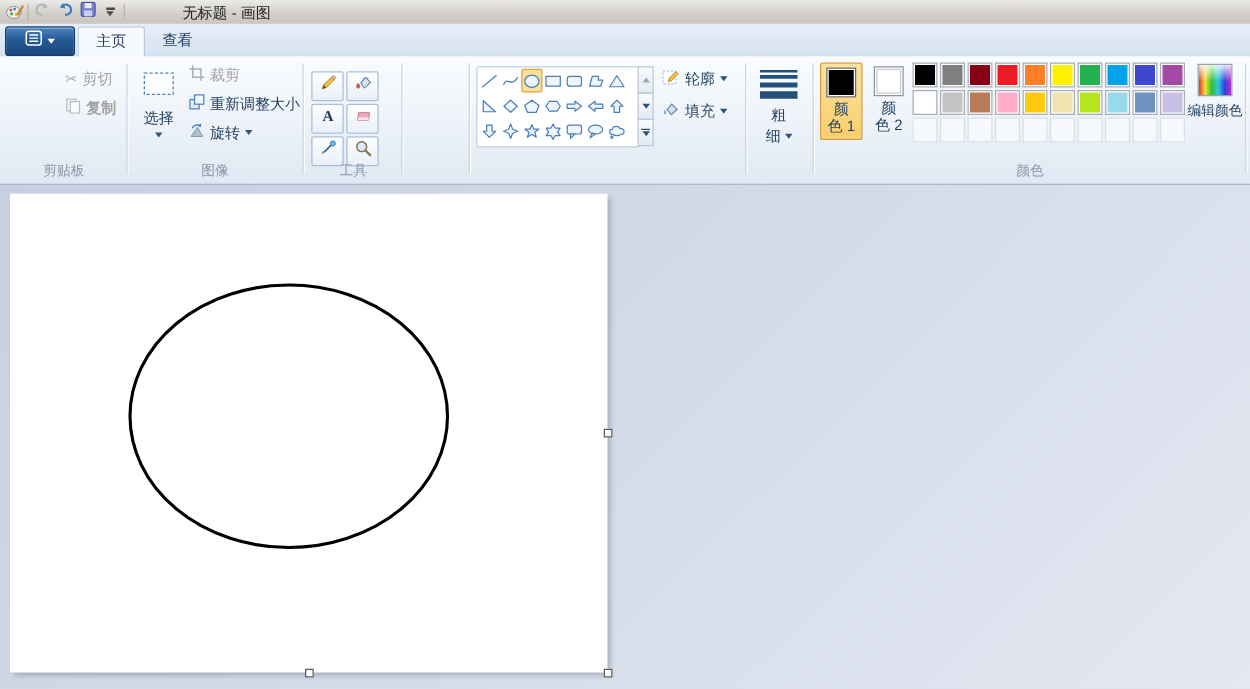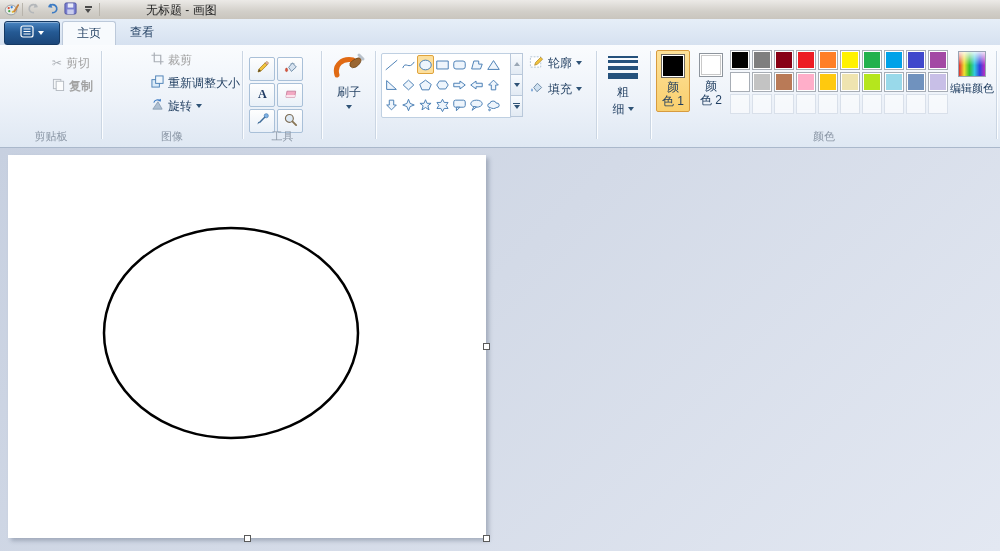--- a/index.html
+++ b/index.html
@@ -157,20 +157,27 @@
               <rect x="1.5" y="1.5" width="8" height="10" fill="#f4f6f8" stroke="#b4bac1" stroke-width="1"></rect>
               <rect x="4.5" y="3.5" width="8" height="10" fill="#fbfcfd" stroke="#b4bac1" stroke-width="1"></rect>
             </svg></span>
         <span>复制</span>
       </div>
       <div class="glabel">剪贴板</div>
     </div>
     <div class="gsep" style="left:101px;"></div>
 
     <div class="grp" style="left:103px;width:138px;">
+      <div class="bigbtn" style="left:4px;top:8px;width:40px;">
+        <span style="margin:4px 0 6px;"><svg viewBox="0 0 26 20" width="26" height="20">
+              <rect x="1.5" y="1.5" width="23" height="17" fill="#fdfeff" stroke="#4a7fb5" stroke-width="1" stroke-dasharray="2.4 1.8"></rect>
+            </svg></span>
+        <span>选择</span>
+        <span class="dd" style="margin-top:3px;"></span>
+      </div>
       <div class="rowbtn gray" style="left:48px;top:5px;">
         <span><svg viewBox="0 0 14 14" width="13" height="13">
               <path d="M3.5 0.5 V10.5 H13.5 M0.5 3.5 H10.5 V13.5" fill="none" stroke="#a9aeb5" stroke-width="1.3"></path>
             </svg></span>
         <span>裁剪</span>
       </div>
       <div class="rowbtn navy" style="left:48px;top:28px;">
         <span><svg viewBox="0 0 14 14" width="13" height="13">
               <rect x="1" y="5" width="8" height="8" fill="#dcebf8" stroke="#4a7fb5" stroke-width="1"></rect>
               <rect x="5" y="1" width="8" height="8" fill="#eff6fc" stroke="#4a7fb5" stroke-width="1"></rect>
@@ -228,31 +235,20 @@
             <span><svg viewBox="0 0 16 16" width="15" height="15">
                 <circle cx="6.8" cy="6.8" r="4.2" fill="#ddeaf6" stroke="#7d6b52" stroke-width="1.2"></circle>
                 <path d="M10 10 L14 14" stroke="#8a7757" stroke-width="2" stroke-linecap="round"></path>
               </svg></span>
           </div>
         </div>
       <div class="glabel">工具</div>
     </div>
     <div class="gsep" style="left:321px;"></div>
 
-    <div class="grp" style="left:323px;width:51px;">
-      <div class="bigbtn" style="left:4px;top:6px;width:44px;">
-        <span><svg viewBox="0 0 34 30" width="34" height="30">
-              <path d="M5 24 C2 14 10 7 21 9" fill="none" stroke="#e06a14" stroke-width="5" stroke-linecap="round"></path>
-              <path d="M18 12 Q24 6 29 7 Q30 12 24 16 Q20 18 18 15 Z" fill="#9a6632" stroke="#6e4518" stroke-width="0.8"></path>
-              <path d="M27 4 L31 8" stroke="#b9c2cc" stroke-width="3" stroke-linecap="round"></path>
-            </svg></span>
-        <span>刷子</span>
-        <span class="dd" style="margin-top:4px;"></span>
-      </div>
-    </div>
     <div class="gsep" style="left:375px;"></div>
 
     <div class="grp" style="left:377px;width:218px;">
       <div id="shapes-box">
           <div class="shapecell">
             <svg class="shp" viewBox="0 0 17 15" width="16" height="14">
               <path class="nf" d="M2 13 L15 2"></path>
             </svg>
           </div>
           <div class="shapecell">

